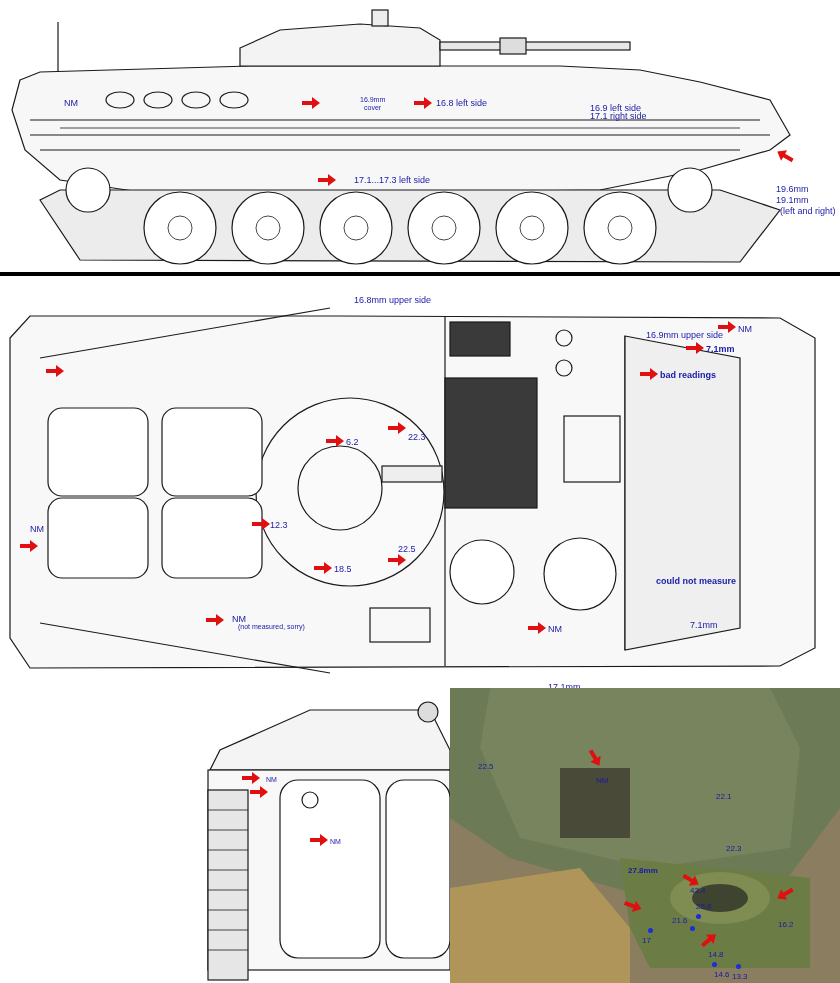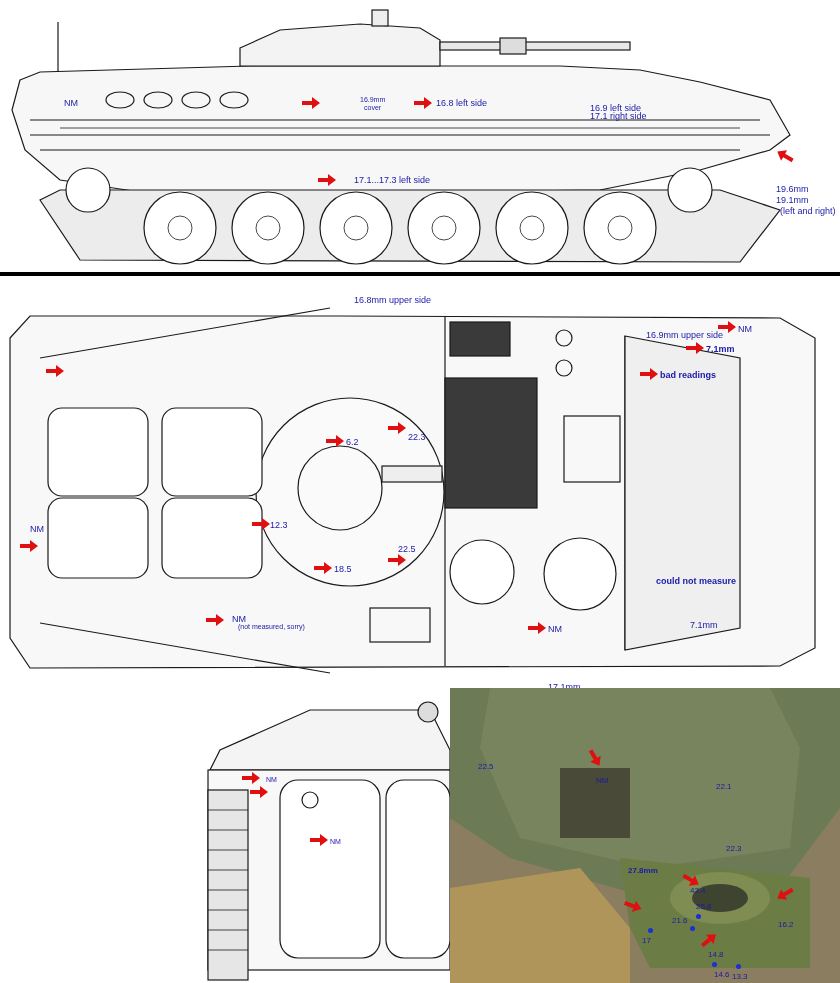--- a/index.html
+++ b/index.html
@@ -223,21 +223,21 @@
     <path d="M170 170 L360 190 L360 280 L200 280 L180 240 Z" fill="#6b7d45"></path>
     <ellipse cx="270" cy="210" rx="50" ry="26" fill="#7f8c52"></ellipse>
     <ellipse cx="270" cy="210" rx="28" ry="14" fill="#3f4430"></ellipse>
     <path d="M0 200 L130 180 L180 240 L180 295 L0 295 Z" fill="#b0955a"></path>
   </svg>
   <span class="photo-lbl" style="left:28px;top:74px;">22.5</span>
   <svg class="arrow" viewBox="0 0 18 12" style="left:136px;top:64px;transform:rotate(60deg);">
       <path d="M0 4 H10 V0 L18 6 L10 12 V8 H0 Z" fill="#e01010"></path>
     </svg>
   <span class="photo-lbl" style="left:146px;top:88px;">NM</span>
-  <span class="photo-lbl" style="left:266px;top:94px;">22.1</span>
+  <span class="photo-lbl" style="left:266px;top:104px;">22.1</span>
   <span class="photo-lbl" style="left:276px;top:156px;">22.3</span>
   <span class="photo-lbl" style="left:178px;top:178px;font-weight:bold;">27.8mm</span>
   <svg class="arrow" viewBox="0 0 18 12" style="left:232px;top:186px;transform:rotate(30deg);">
       <path d="M0 4 H10 V0 L18 6 L10 12 V8 H0 Z" fill="#e01010"></path>
     </svg>
   <span class="photo-lbl" style="left:240px;top:198px;">43.4</span>
   <span class="photo-lbl" style="left:246px;top:214px;">25.8</span>
   <span class="dot" style="left:246px;top:226px;"></span>
   <svg class="arrow" viewBox="0 0 18 12" style="left:174px;top:212px;transform:rotate(20deg);">
       <path d="M0 4 H10 V0 L18 6 L10 12 V8 H0 Z" fill="#e01010"></path>

